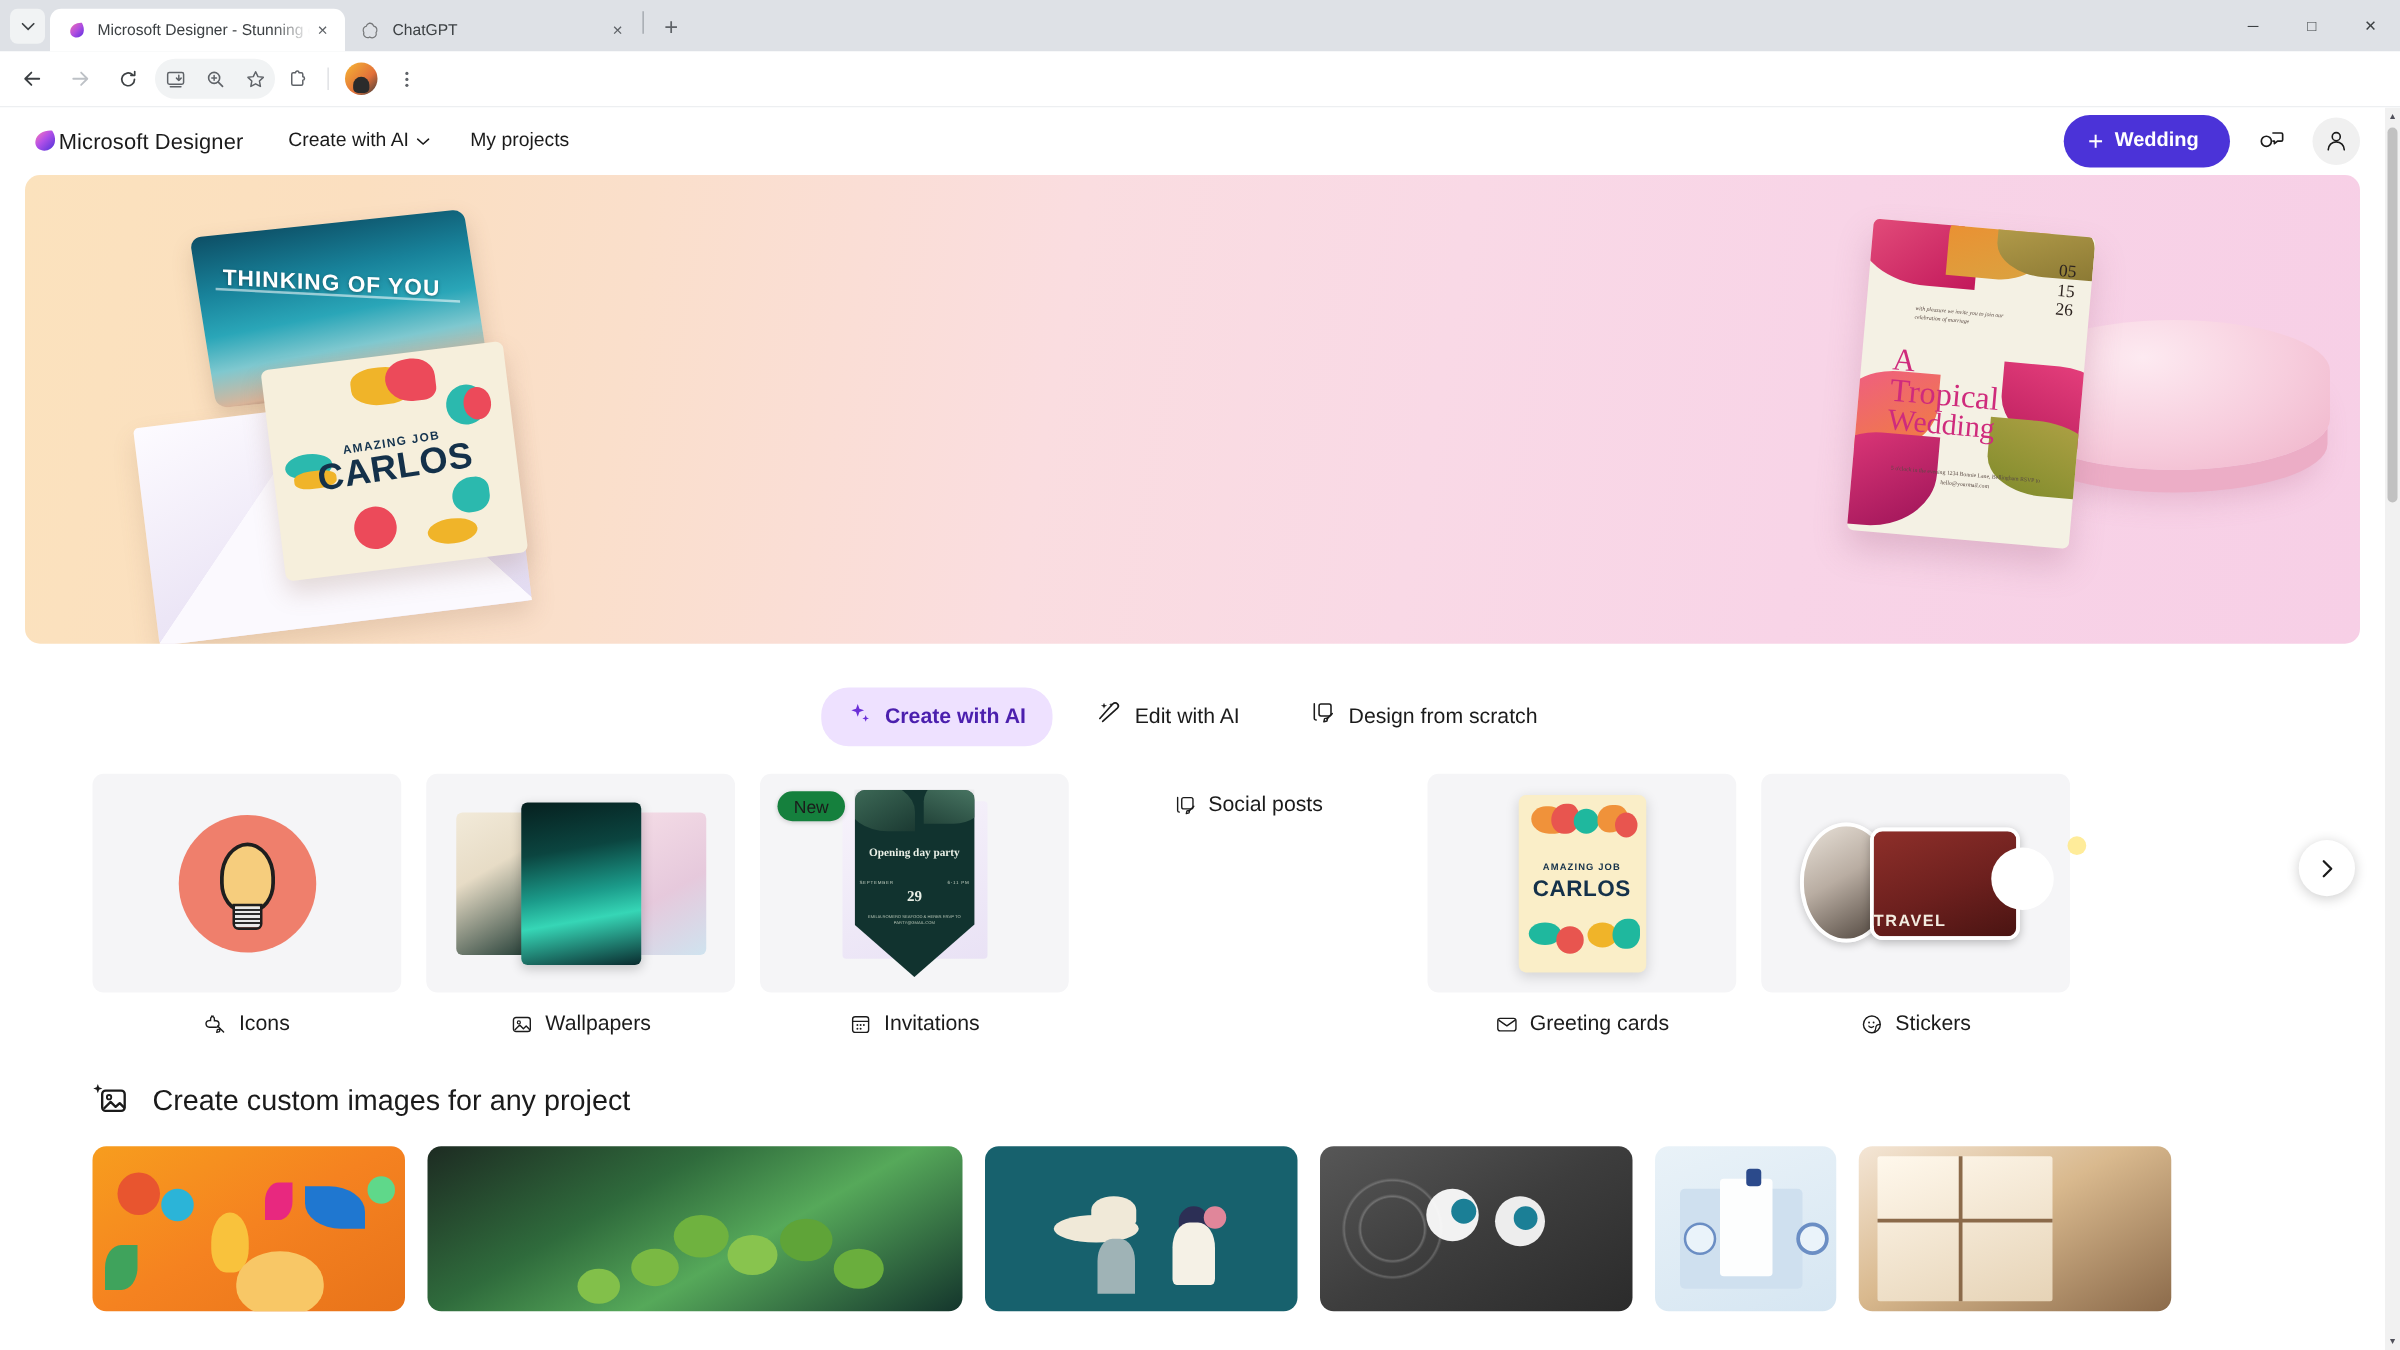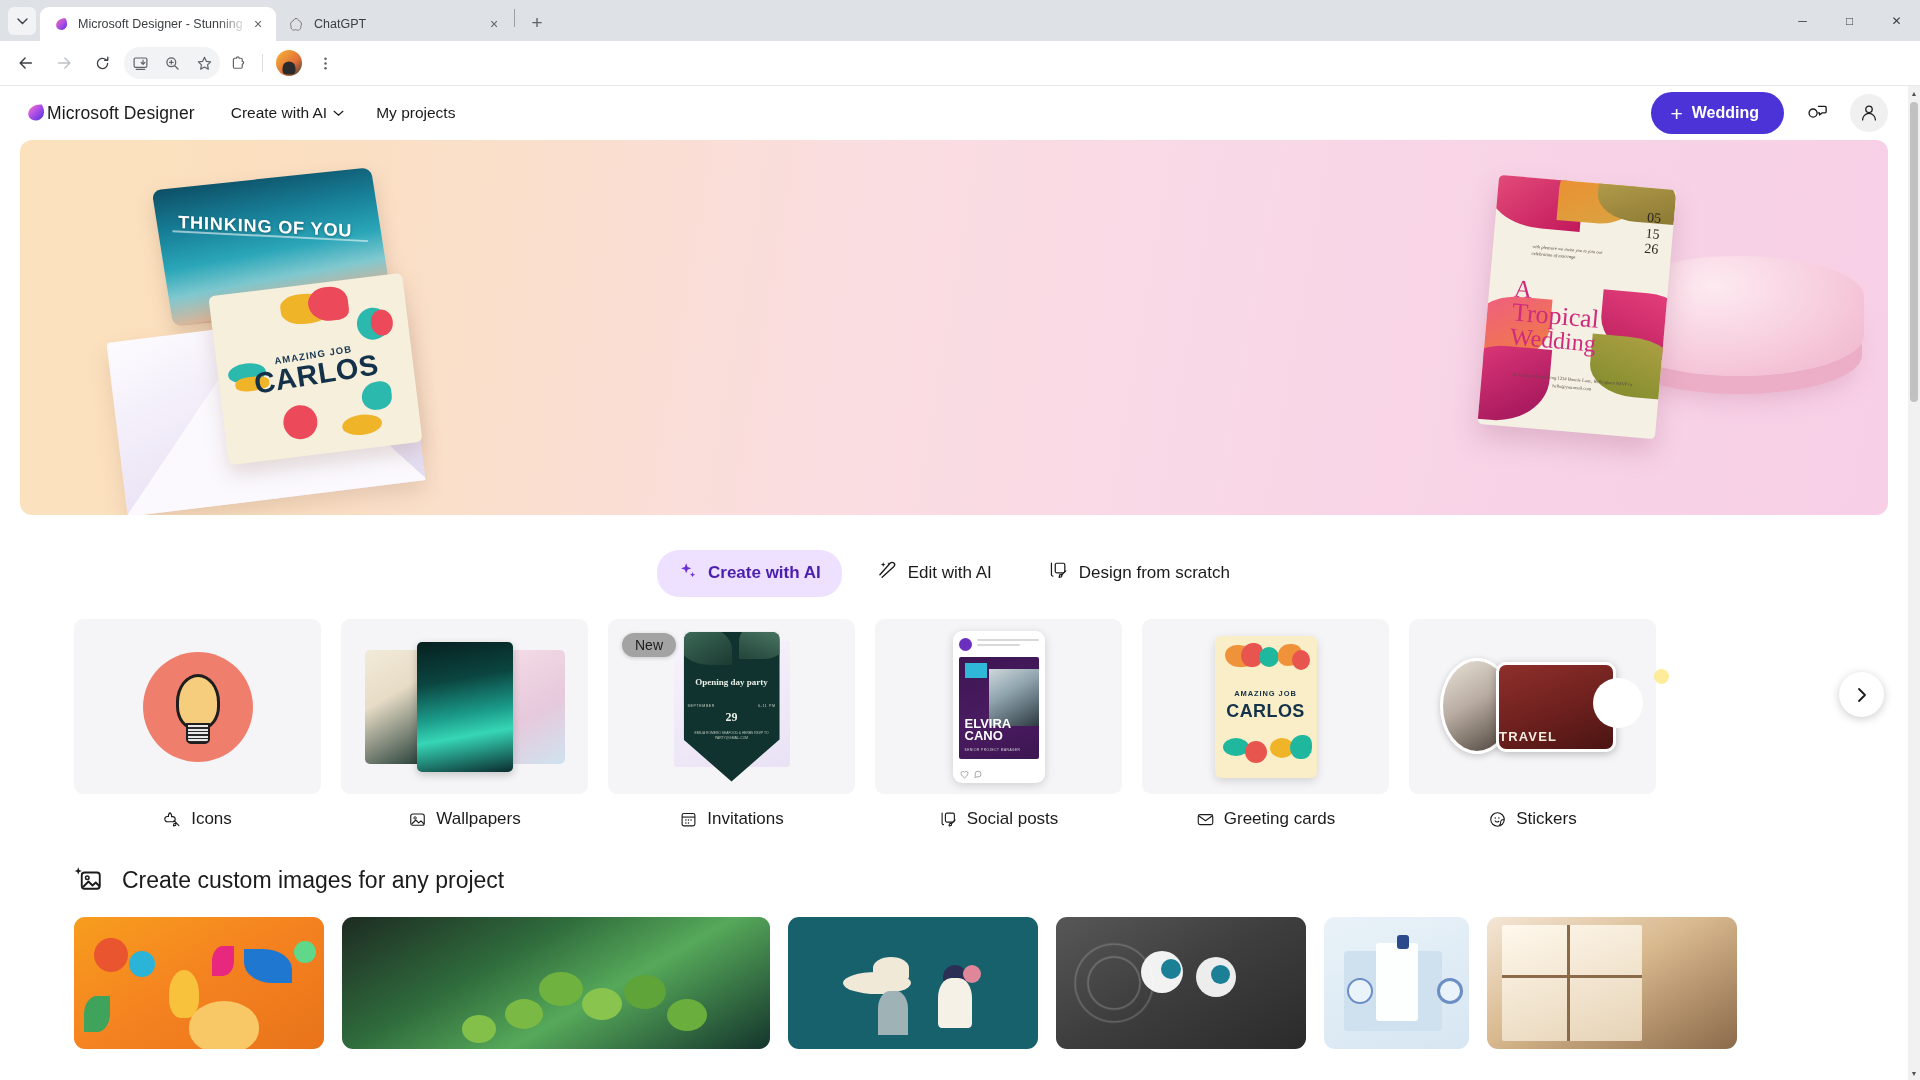--- a/index.html
+++ b/index.html
@@ -268,21 +268,21 @@
     height: 175px; background: #f5f5f7; border-radius: 9px;
     position: relative; overflow: hidden;
     display: flex; align-items: center; justify-content: center;
   }
   .cat-label {
     margin-top: 15px; display: flex; align-items: center; justify-content: center;
     gap: 9px; font-size: 17px; color: #1b1b1b;
   }
   .badge-new {
     position: absolute; left: 14px; top: 14px; z-index: 5;
-    background: #a3a3a3; border-radius: 14px; padding: 4px 13px;
+    background: #15803d; border-radius: 14px; padding: 4px 13px;
     font-size: 14px; color: #1b1b1b;
     box-shadow: 0 1px 4px rgba(0,0,0,.18);
   }
   .carousel-next {
     position: absolute; right: 24px; top: 53px;
     width: 45px; height: 45px; border-radius: 50%;
     background: #fff; box-shadow: 0 2px 10px rgba(0,0,0,.2);
     display: flex; align-items: center; justify-content: center;
     color: #1b1b1b; z-index: 10;
   }
@@ -727,45 +727,20 @@
                 <circle cx="11" cy="11.6" r=".9" fill="#1b1b1b"></circle>
             <circle cx="14" cy="11.6" r=".9" fill="#1b1b1b"></circle>
             <circle cx="8" cy="15" r=".9" fill="#1b1b1b"></circle>
                 <circle cx="11" cy="15" r=".9" fill="#1b1b1b"></circle>
           </svg>
           <span>Invitations</span>
         </div>
       </div>
 
       <div class="cat">
-        <div class="cat-thumb">
-          <div class="phone">
-            <div class="ph-top">
-              <div class="ph-ava"></div>
-              <div class="ph-lines">
-                    <i></i>
-                    <i style="width:70%"></i>
-                  </div>
-            </div>
-            <div class="ph-img">
-              <div class="ph-tag"></div>
-              <div class="ph-photo"></div>
-              <div class="ph-name">ELVIRA CANO</div>
-              <div class="ph-role">SENIOR PROJECT MANAGER</div>
-            </div>
-            <div class="ph-acts">
-              <svg width="9" height="9" viewBox="0 0 16 16">
-                <path d="M8 14S1.8 10 1.8 5.8A3.3 3.3 0 0 1 8 4.2a3.3 3.3 0 0 1 6.2 1.6C14.2 10 8 14 8 14z" fill="none" stroke="#888" stroke-width="1.3"></path>
-              </svg>
-              <svg width="9" height="9" viewBox="0 0 16 16">
-                <path d="M2 7.2a5.2 5.2 0 1 1 5.2 5.2H3.4L2 13.8z" fill="none" stroke="#888" stroke-width="1.3"></path>
-              </svg>
-            </div>
-          </div>
-        </div>
         <div class="cat-label">
           <svg width="19" height="19" viewBox="0 0 22 22">
             <path d="M3.6 3.4v12a1.6 1.6 0 0 0 1.6 1.6" fill="none" stroke="#1b1b1b" stroke-width="1.3" stroke-linecap="round"></path>
             <rect x="7.4" y="3.6" width="10.4" height="10.4" rx="1.8" fill="none" stroke="#1b1b1b" stroke-width="1.3"></rect>
             <path d="M14.2 16 L18.6 11.6" stroke="#1b1b1b" stroke-width="1.3" stroke-linecap="round"></path>
             <path d="M11.6 18.4l.6-2.6 2.6-.6-.6 2.6z" fill="none" stroke="#1b1b1b" stroke-width="1.2" stroke-linejoin="round"></path>
           </svg>
           <span>Social posts</span>
         </div>
       </div>

